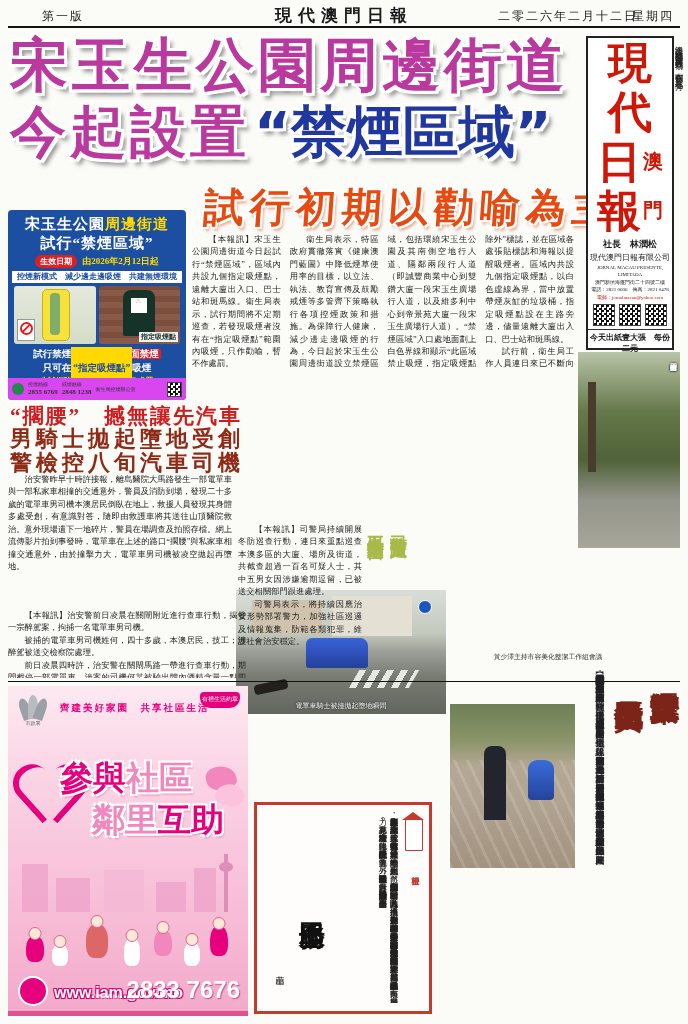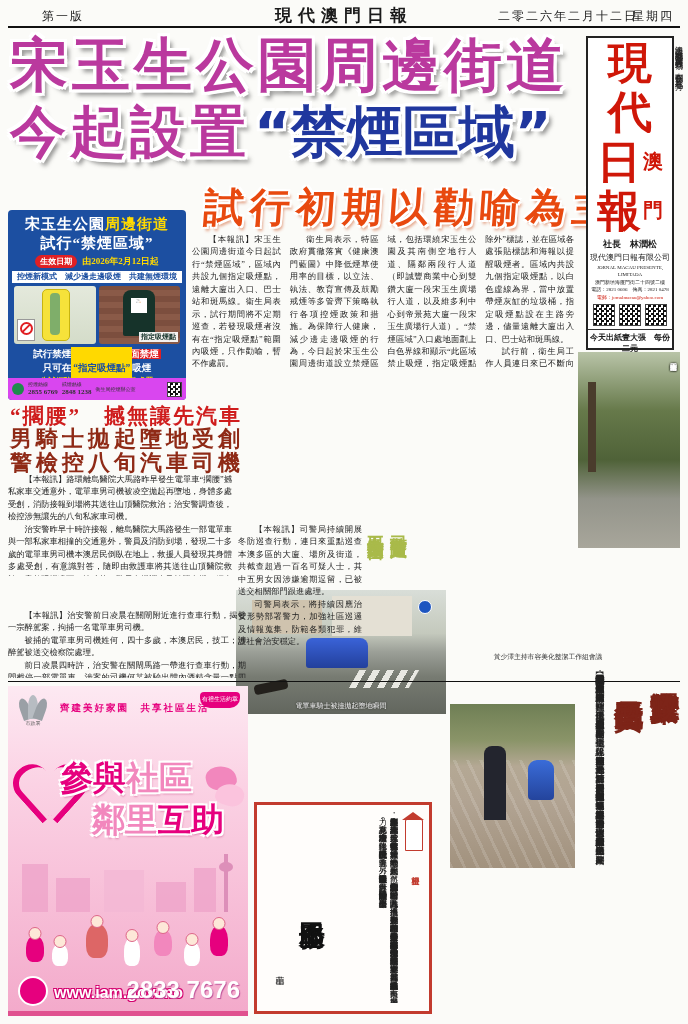--- a/index.html
+++ b/index.html
@@ -178,21 +178,20 @@
 
   <div class="abs photo" style="left:578px;top:352px;width:102px;height:196px;background:linear-gradient(#b9c4a8 0%,#66794a 30%,#4f6238 55%,#93948a 75%,#a8a69b 100%);">
     <div class="abs" style="left:10px;top:30px;width:8px;height:90px;background:#4a3c2c;"></div>
     <div class="abs v" style="right:2px;top:6px;color:#fff;font-size:7px;text-shadow:0 0 2px #000;">宋玉生公園周邊街道</div>
   </div>
 
   <div class="abs crash-h1" style="left:10px;top:402px;">“擱腰”　撼無讓先汽車</div>
   <div class="abs crash-h23" style="left:10px;top:424px;">男騎士拋起墮地受創</div>
   <div class="abs crash-h23" style="left:10px;top:448px;">警檢控八旬汽車司機</div>
   <div class="abs bodytxt" style="left:8px;top:474px;width:224px;height:102px;overflow:hidden;">
-    <p>【本報訊】路環離島醫院大馬路昨早發生電單車“擱腰”撼私家車交通意外，電單車男司機被凌空拋起再墮地，身體多處受創，消防接報到場將其送往山頂醫院救治；治安警調查後，檢控涉無讓先的八旬私家車司機。</p>
     <p>治安警昨早十時許接報，離島醫院大馬路發生一部電單車與一部私家車相撞的交通意外，警員及消防到場，發現二十多歲的電單車男司機本澳居民倒臥在地上，救援人員發現其身體多處受創，有意識對答，隨即由救護車將其送往山頂醫院救治。意外現場遺下一地碎片，警員在場調查及拍照存檔。網上流傳影片拍到事發時，電單車在上述的路口“擱腰”與私家車相撞交通意外，由於撞擊力大，電單車男司機被凌空拋起再墮地。</p>
   </div>
 
   <div class="abs photo" style="left:236px;top:394px;width:210px;height:124px;background:linear-gradient(#d9ded8 0%,#c4c9bd 35%,#9b9f97 50%,#777b72 70%,#62665e 100%);">
     <div class="abs" style="left:16px;top:10px;width:70px;height:34px;background:#cfc3ae;"></div>
     <div class="abs" style="left:96px;top:6px;width:80px;height:40px;background:#e4e0d4;"></div>
     <div class="abs" style="left:70px;top:48px;width:62px;height:30px;background:linear-gradient(#3a63d8,#23409c);border-radius:6px 8px 3px 3px;"></div>
     <div class="abs" style="left:118px;top:80px;width:60px;height:18px;background:repeating-linear-gradient(90deg,#e8e8e2 0 7px,transparent 7px 14px);transform:skewX(-30deg);"></div>
     <div class="abs" style="left:18px;top:92px;width:34px;height:10px;background:#23201c;border-radius:4px;transform:rotate(-12deg);"></div>
     <div class="abs" style="right:14px;top:10px;width:12px;height:12px;border-radius:50%;background:#1d55c0;border:1px solid #fff;"></div>

